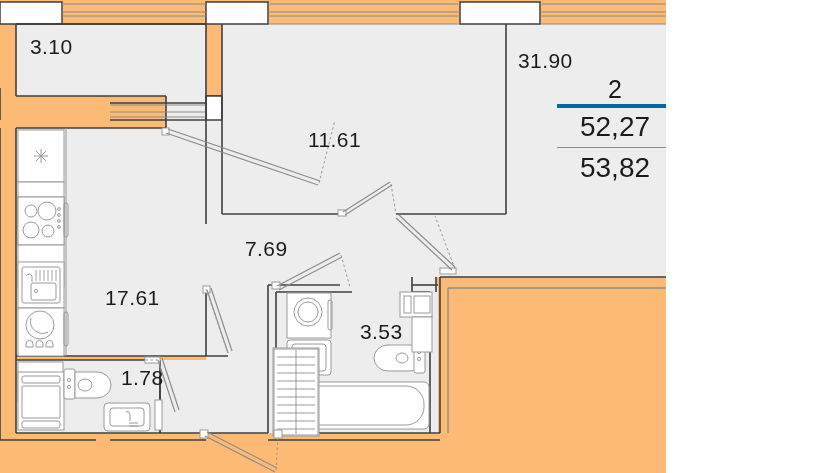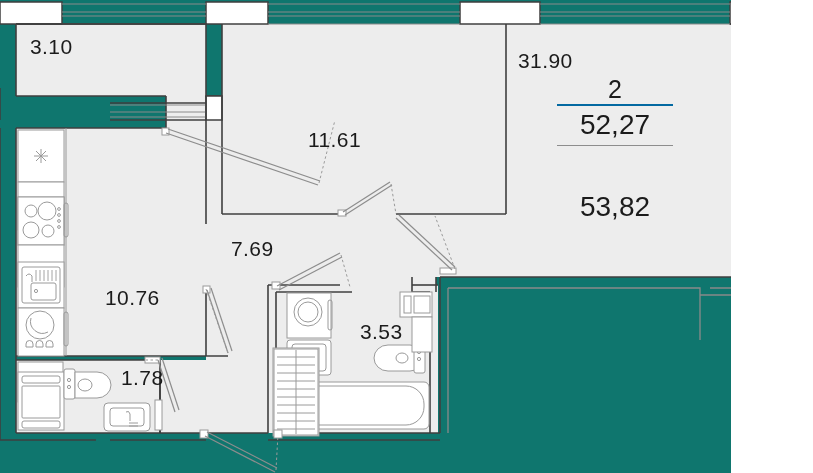--- a/index.html
+++ b/index.html
@@ -1,20 +1,20 @@
 <!DOCTYPE html>
 <html><head>
 <meta charset="utf-8">
 <style>
   html,body{margin:0;padding:0;background:#ffffff;}
   body{font-family:"Liberation Sans", sans-serif;}
   #plan{
     position:relative;
-    width:731px;height:473px;
-    background:#0f766e;
+    width:666px;height:473px;
+    background:#fdba74;
     overflow:hidden;
   }
   #plan svg{position:absolute;left:0;top:0;}
   .lbl{
     position:absolute;
     color:#1b1b1b;
     font-family:"Liberation Sans", sans-serif;
     font-size:21px;
     letter-spacing:0.4px;
     white-space:nowrap;
@@ -28,29 +28,28 @@
     color:#1b1b1b;
     user-select:none;
   }
   #infoblock .rooms{
     font-size:25px;line-height:30px;
     font-family:"Liberation Sans", sans-serif;
   }
   #infoblock .area-total{
     font-size:28px;line-height:36px;
     font-family:"Liberation Sans", sans-serif;
-    border-top:2px solid #0369a1;
+    border-top:4px solid #0369a1;
     border-bottom:1px solid #8d8d8d;
     padding:1px 0 2px 0;
   }
   #infoblock .area-full{
     font-size:28px;line-height:36px;
     font-family:"Liberation Sans", sans-serif;
     padding-top:2px;
-    margin-top:41px;
   }
 </style>
 </head>
 <body>
 
 <div id="plan">
 
   <svg width="813" height="473" viewBox="0 0 813 473">
 
     <defs>
@@ -385,22 +384,22 @@
         <path class="dash" d="M276,470 L278,434"></path>
         <rect class="fx" x="274" y="430" width="8" height="8"></rect>
       </g>
     </g>
 
   </svg>
 
   <div class="lbl" style="left:30px;  top:35px;">3.10</div>
   <div class="lbl" style="left:308px; top:128px;">11.61</div>
   <div class="lbl" style="left:518px; top:49px;">31.90</div>
-  <div class="lbl" style="left:231px; top:237px;">7.69</div>
-  <div class="lbl" style="left:105px; top:286px;">10.76</div>
+  <div class="lbl" style="left:245px; top:237px;">7.69</div>
+  <div class="lbl" style="left:105px; top:286px;">17.61</div>
   <div class="lbl" style="left:360px; top:320px;">3.53</div>
   <div class="lbl" style="left:121px; top:366px;">1.78</div>
 
   <div id="infoblock">
     <div class="rooms">2</div>
     <div class="area-total">52,27</div>
     <div class="area-full">53,82</div>
   </div>
 
 </div>

